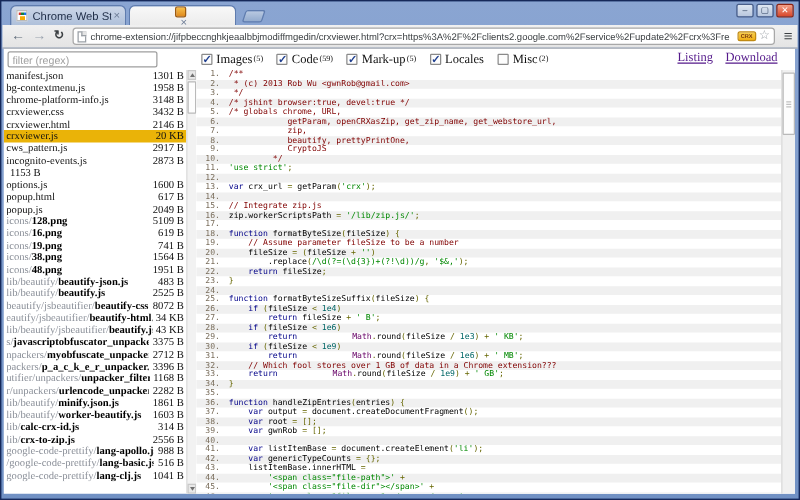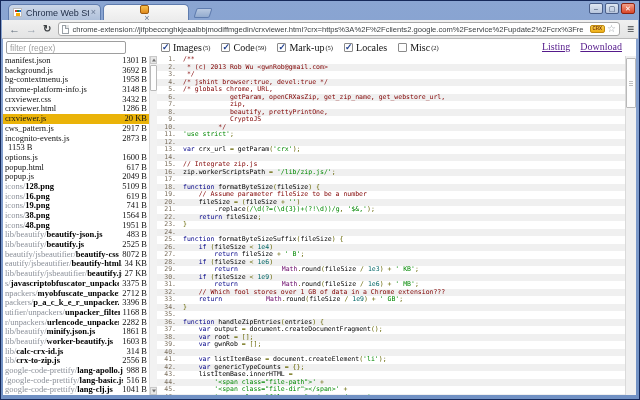--- a/index.html
+++ b/index.html
@@ -179,38 +179,34 @@
         <span class="plink">Download</span>
       </div>
     </div>
 
     <div class="filelist" id="filelist">
         <div class="frow">
           <span class="fpath">manifest.json</span>
           <span class="fsize">1301 B</span>
         </div>
         <div class="frow">
-          <span class="fpath">background.js</span>
-          <span class="fsize">3692 B</span>
-        </div>
-        <div class="frow">
           <span class="fpath">bg-contextmenu.js</span>
           <span class="fsize">1958 B</span>
         </div>
         <div class="frow">
           <span class="fpath">chrome-platform-info.js</span>
           <span class="fsize">3148 B</span>
         </div>
         <div class="frow">
           <span class="fpath">crxviewer.css</span>
           <span class="fsize">3432 B</span>
         </div>
         <div class="frow">
           <span class="fpath">crxviewer.html</span>
-          <span class="fsize">1286 B</span>
+          <span class="fsize">2146 B</span>
         </div>
         <div class="frow sel">
           <span class="fpath">crxviewer.js</span>
           <span class="fsize">20 KB</span>
         </div>
         <div class="frow">
           <span class="fpath">cws_pattern.js</span>
           <span class="fsize">2917 B</span>
         </div>
         <div class="frow">
@@ -263,21 +259,21 @@
         <div class="frow">
           <span class="fpath"><span class="fdir">beautify/jsbeautifier/</span><span class="fname-b">beautify-css.js</span></span>
           <span class="fsize">8072 B</span>
         </div>
         <div class="frow">
           <span class="fpath"><span class="fdir">eautify/jsbeautifier/</span><span class="fname-b">beautify-html.js</span></span>
           <span class="fsize">34 KB</span>
         </div>
         <div class="frow">
           <span class="fpath"><span class="fdir">lib/beautify/jsbeautifier/</span><span class="fname-b">beautify.js</span></span>
-          <span class="fsize">27 KB</span>
+          <span class="fsize">43 KB</span>
         </div>
         <div class="frow">
           <span class="fpath"><span class="fdir">s/</span><span class="fname-b">javascriptobfuscator_unpacker.js</span></span>
           <span class="fsize">3375 B</span>
         </div>
         <div class="frow">
           <span class="fpath"><span class="fdir">npackers/</span><span class="fname-b">myobfuscate_unpacker.js</span></span>
           <span class="fsize">2712 B</span>
         </div>
         <div class="frow">

